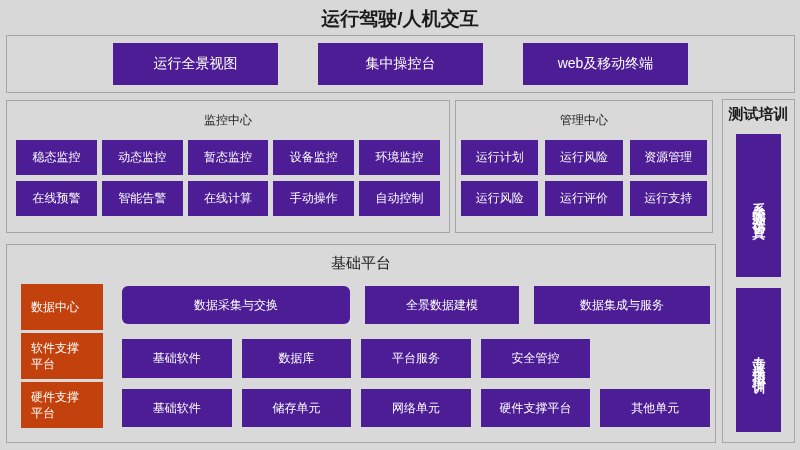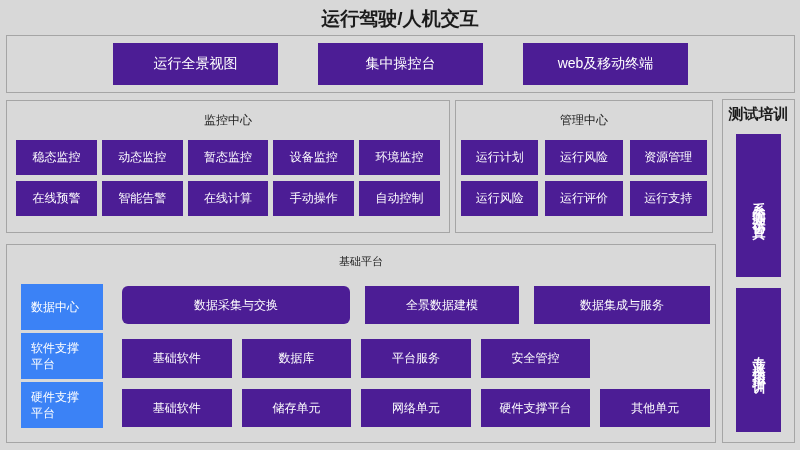--- a/index.html
+++ b/index.html
@@ -62,27 +62,27 @@
   #training .vbtn {
     position:absolute; left:13px; width:45px;
     writing-mode:vertical-rl; text-orientation:upright;
     letter-spacing:5px; font-size:13px;
   }
   #training .vbtn.first { top:34px; height:143px; }
   #training .vbtn.second { top:188px; height:144px; }
 
   
   #platform { left:6px; top:244px; width:710px; height:199px; }
-  #platform .panel-title { margin-top:9px; font-size:11px; }
+  #platform .panel-title { margin-top:9px; font-size:15px; }
   .layer-col {
     position:absolute; left:14px; top:39px; width:82px;
     display:flex; flex-direction:column; gap:3px;
   }
   .layer {
-    height:46px; background:#3b82f6; color:#ffffff;
+    height:46px; background:#c2410c; color:#ffffff;
     font-size:12px; line-height:16px;
     display:flex; align-items:center;
     padding-left:10px; padding-right:16px; box-sizing:border-box;
   }
   .p-row1 { position:absolute; left:115px; top:41px; height:38px; display:flex; gap:15px; }
   .p-row1 .btn { height:38px; }
   .w-a { width:228px;border-radius:6px; } .w-b { width:154px; } .w-c { width:176px; }
   .p-row2, .p-row3 {
     position:absolute; left:115px; width:588px;
     display:grid; grid-template-columns:repeat(5,1fr); column-gap:10px;border-radius:6px;

